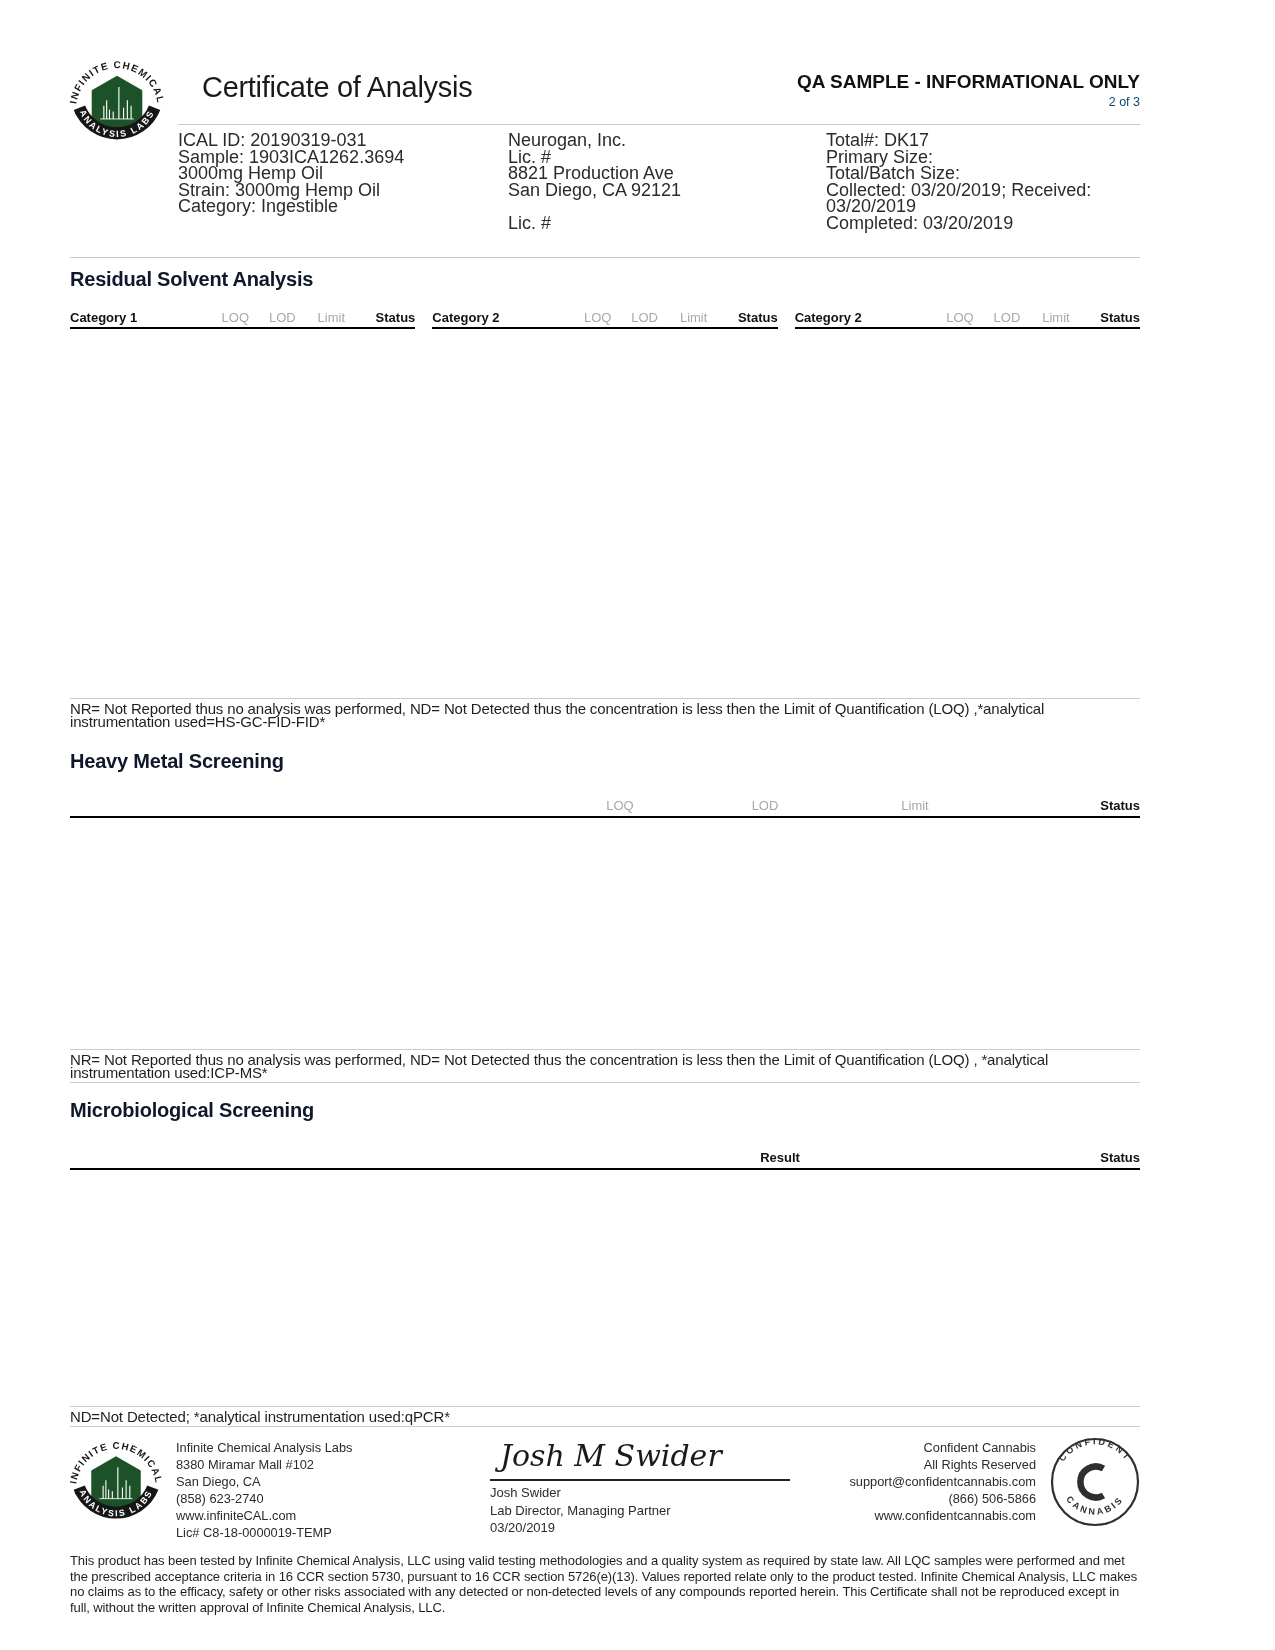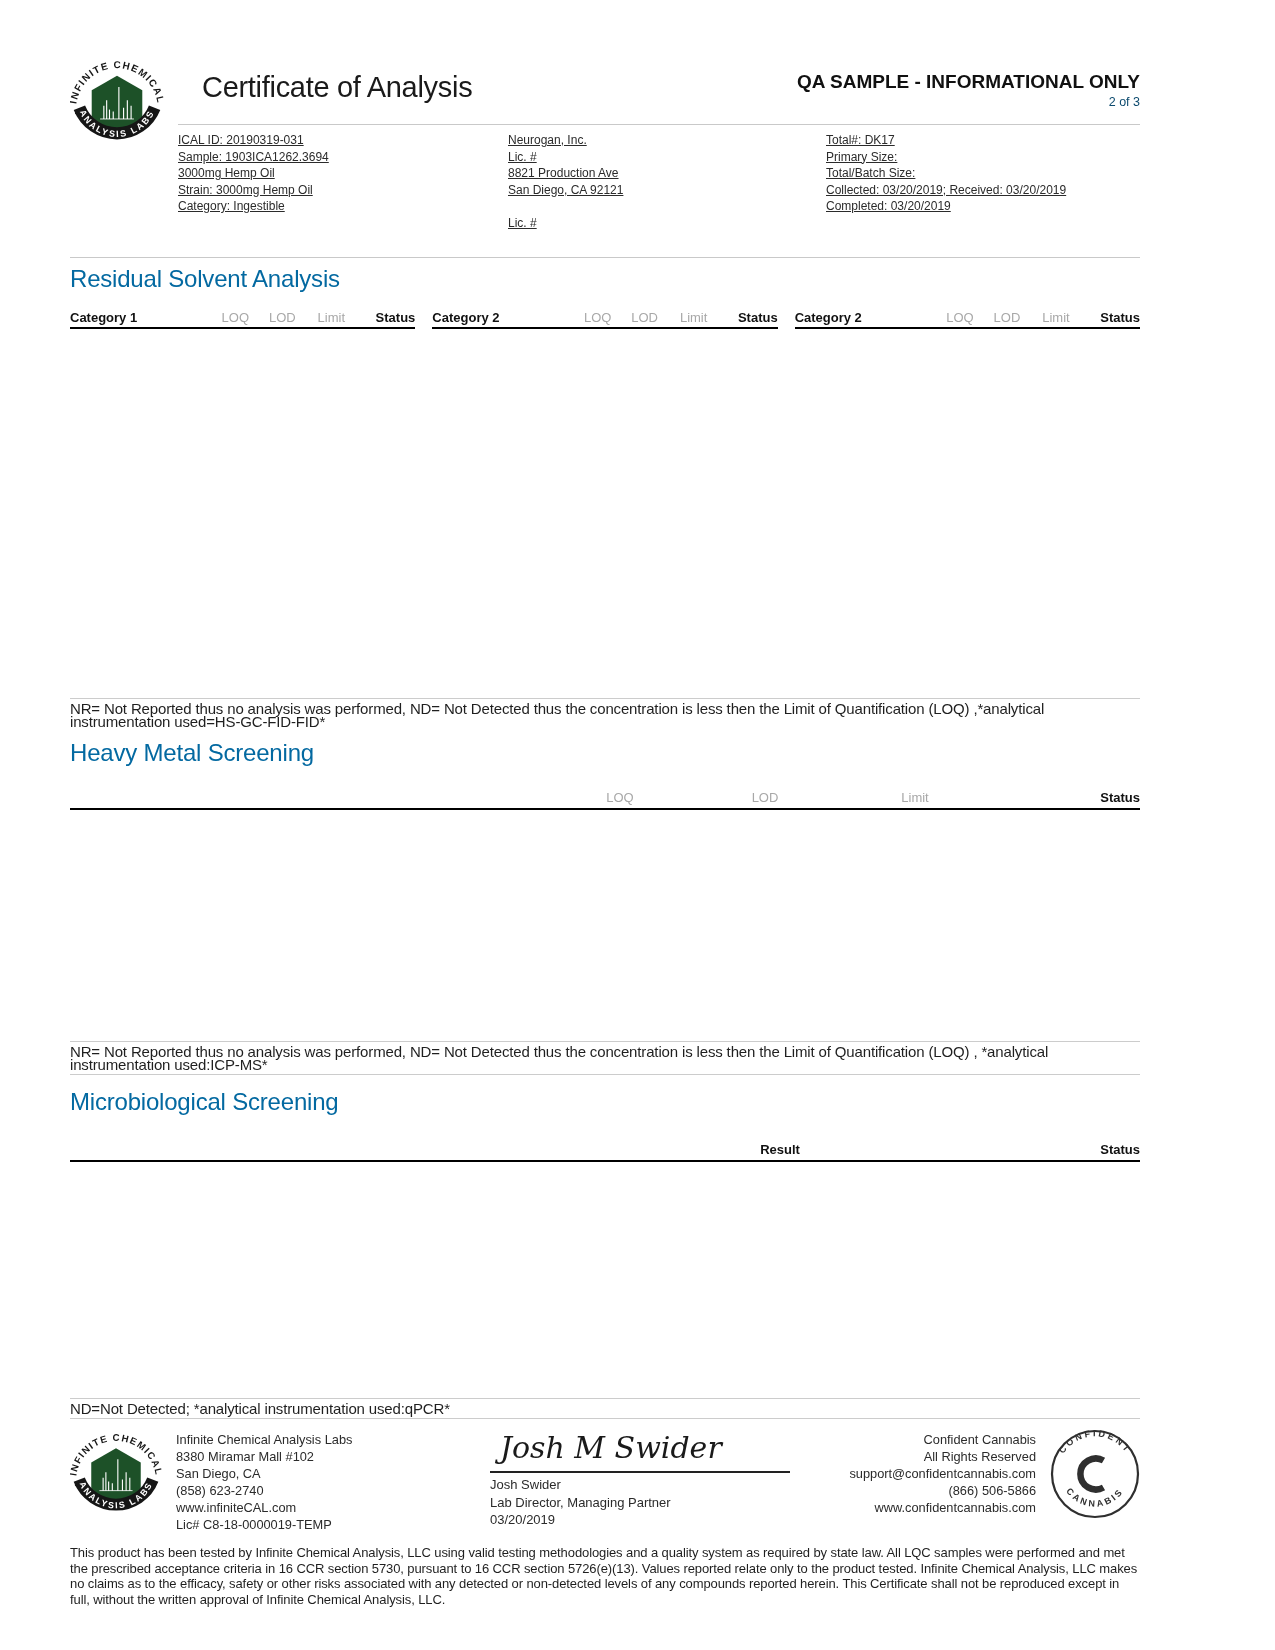--- a/index.html
+++ b/index.html
@@ -12,46 +12,46 @@
   .header { margin-top:56px; display:flex; }
   .logo-box { flex:0 0 94px; height:94px; }
   .header-main { flex:1; padding-left:14px; padding-top:14px; }
   .header-top { display:flex; justify-content:space-between; align-items:flex-start;
                 border-bottom:1px solid #c9c9c9; padding-bottom:13px; }
   .coa-title { font-size:29px; line-height:34px; font-weight:400; color:#1a1a1a; letter-spacing:-0.3px;margin-left:24px; }
   .qa-block { text-align:right; }
   .qa-banner { font-size:19px; line-height:24px; font-weight:700; color:#111; }
   .page-num { font-size:12.5px; line-height:17px; color:#0c4a6e; }
   .info-row { display:flex; padding-top:7px; }
-  .info-col { font-size:12px; line-height:16.5px; color:#2b2b2b;text-decoration:underline; }
+  .info-col { font-size:18px; line-height:16.5px; color:#2b2b2b; }
   .info-col.c1 { flex:0 0 330px; }
   .info-col.c2 { flex:0 0 318px; }
   .info-col.c3 { flex:1; }
   .info-line { min-height:16.5px; }
 
   
   .section-rule { margin-top:26px; border-top:1px solid #c9c9c9; }
-  .section-title { font-size:24px; line-height:30px; font-weight:400; color:#0369a1; margin-top:6px; letter-spacing:-0.2px; }
+  .section-title { font-size:20px; line-height:30px; font-weight:700; color:#0f172a; margin-top:6px; letter-spacing:-0.2px; }
 
   .rsa-header { display:flex; gap:17px; margin-top:16px; }
   .rsa-group { flex:1 1 0; display:flex; align-items:flex-start; border-bottom:2px solid #000; padding-bottom:2px; }
   .col-label { font-size:13px; line-height:15px; }
   .cat { flex:1; font-weight:700; color:#111; text-align:left; }
   .muted { color:#a8a8a8; font-weight:400; }
   .w-loq { flex:0 0 48px; text-align:center; }
   .w-lod { flex:0 0 46px; text-align:center; }
   .w-lim { flex:0 0 52px; text-align:center; }
   .w-sta { flex:0 0 58px; text-align:right; font-weight:700; color:#111; }
   .rsa-body { height:369px; }
 
   .footnote { font-size:15px; line-height:13px; color:#1f1f1f; padding:3px 0 3px;
               border-top:1px solid #cccccc; letter-spacing:-0.15px; }
   .footnote.boxed { border-bottom:1px solid #cccccc; }
 
-  .hm-title { margin-top:7px; }
+  .hm-title { margin-top:15px; }
   .hm-header { display:flex; align-items:flex-end; margin-top:22px; border-bottom:2px solid #000; padding-bottom:3px; }
   .hm-sp1 { flex:0 0 480px; }
   .hm-loq { flex:0 0 140px; text-align:center; }
   .hm-lod { flex:0 0 150px; text-align:center; }
   .hm-lim { flex:0 0 150px; text-align:center; }
   .hm-fill { flex:1; }
   .hm-sta { flex:0 0 auto; font-weight:700; color:#111; }
   .hm-body { height:231px; }
 
   .mb-title { margin-top:12px; }

